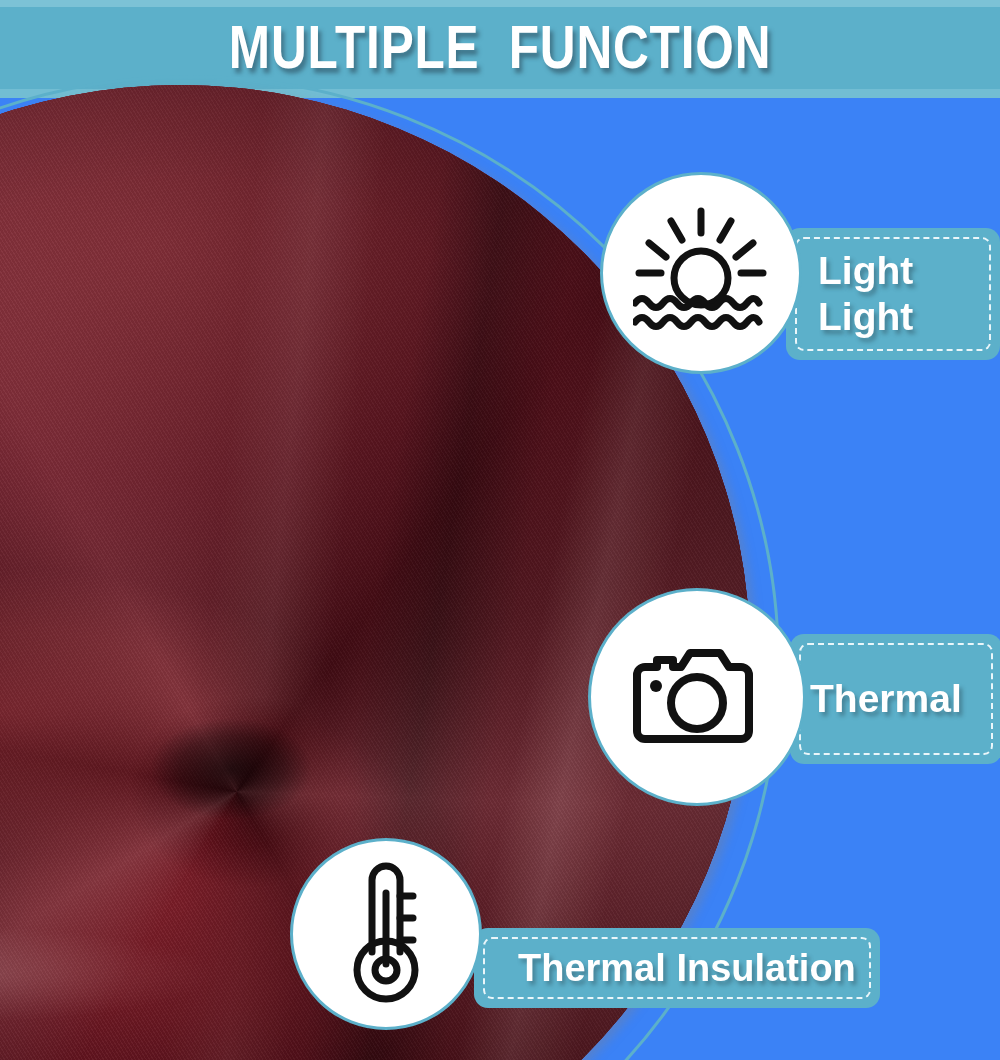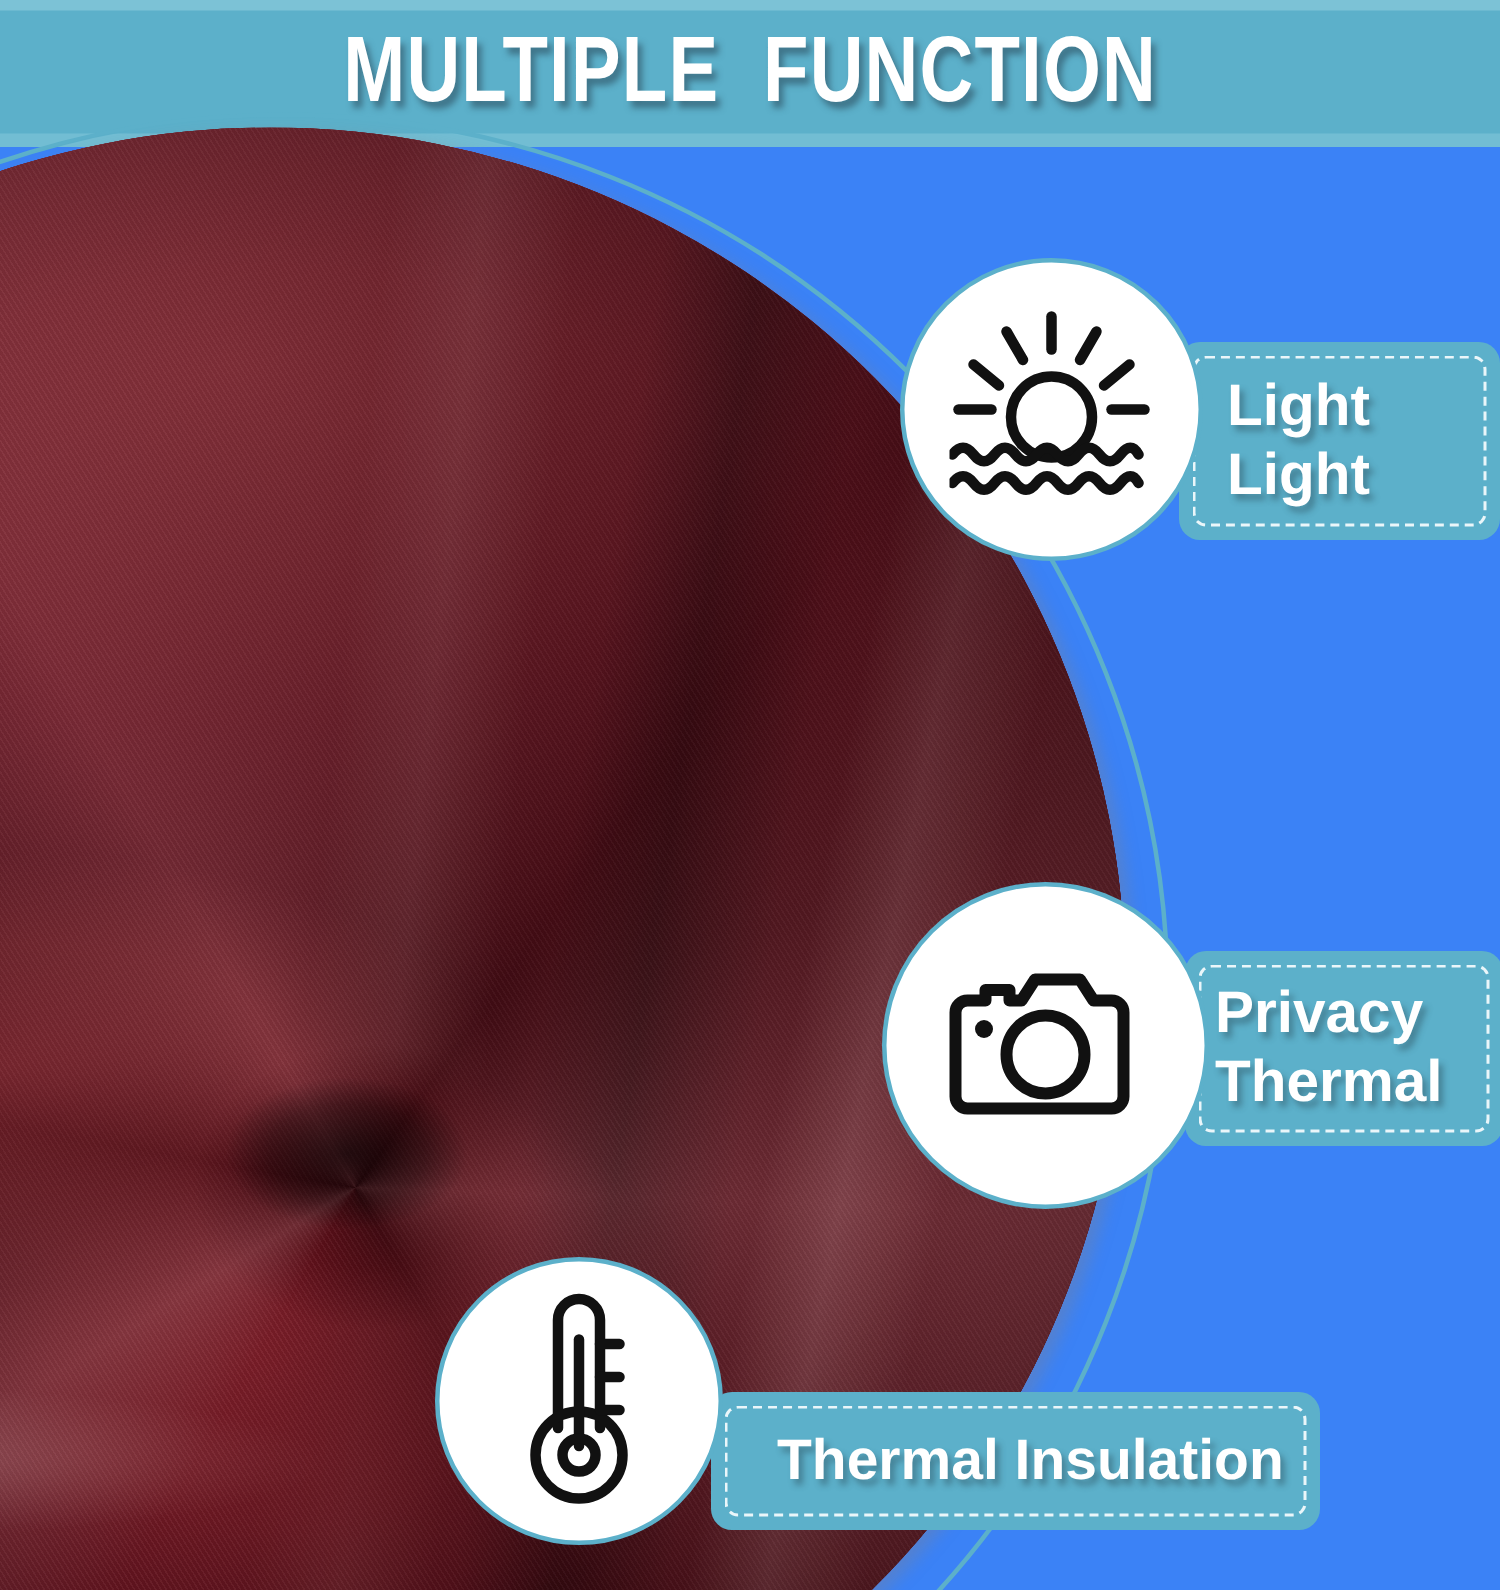--- a/index.html
+++ b/index.html
@@ -175,20 +175,21 @@
     z-index: 6;
   }
 
   .badge {
     position: absolute;
     background: #5cb0ca;
     border-radius: 14px;
     z-index: 5;
     display: flex;
     align-items: center;
+    text-align: center;
   }
   .badge-dash {
     position: absolute;
     left: 9px; right: 9px; top: 9px; bottom: 9px;
     border: 2px dashed #eaf6fa;
     border-radius: 9px;
     pointer-events: none;
   }
   .badge-label {
     position: relative;
@@ -204,21 +205,21 @@
   #feat-light .badge { left: 786px; top: 228px; width: 214px; height: 132px; padding-left: 32px; }
   #feat-light .badge-label { font-size: 39px; }
 
   
   #feat-privacy .icon-circle { left: 588px; top: 588px; width: 218px; height: 218px; }
   #feat-privacy .badge { left: 790px; top: 634px; width: 212px; height: 130px; padding-left: 20px; }
   #feat-privacy .badge-label { font-size: 39px; }
 
   
   #feat-thermal .icon-circle { left: 290px; top: 838px; width: 192px; height: 192px; }
-  #feat-thermal .badge { left: 474px; top: 928px; width: 406px; height: 92px; padding-left: 44px; }
+  #feat-thermal .badge { left: 474px; top: 928px; width: 406px; height: 80px; padding-left: 44px; }
   #feat-thermal .badge-label { font-size: 38px; white-space: nowrap; }
 
   svg { display: block; }
 </style>
 </head>
 <body>
 
 <div id="stage">
 
   <div class="banner">
@@ -265,21 +266,20 @@
         </g>
       </svg>
     </div>
   </div>
 
   <div class="feature" id="feat-privacy">
 
     <div class="badge">
       <div class="badge-dash"></div>
       <div class="badge-label">
-        <div>Privacy</div>
         <div>Thermal</div>
       </div>
     </div>
 
     <div class="icon-circle">
 
       <svg width="136" height="112" viewBox="0 0 136 112">
         <g stroke="#111111" stroke-width="8" fill="none" stroke-linejoin="round" stroke-linecap="round">
 
           <path d="M8 34

